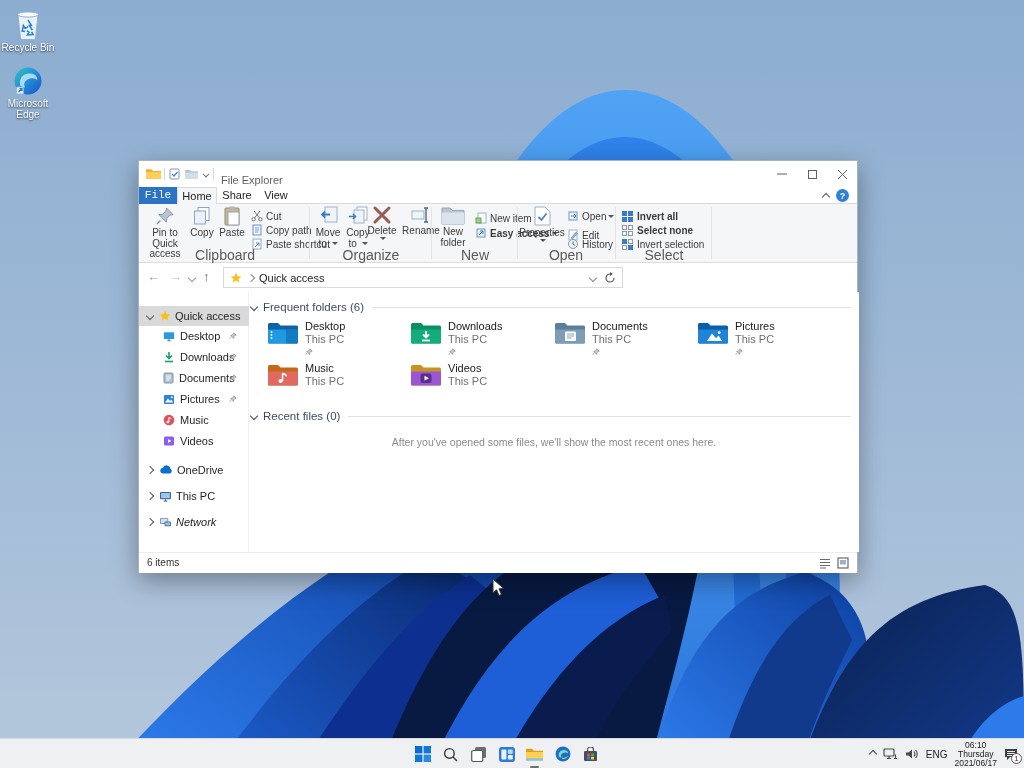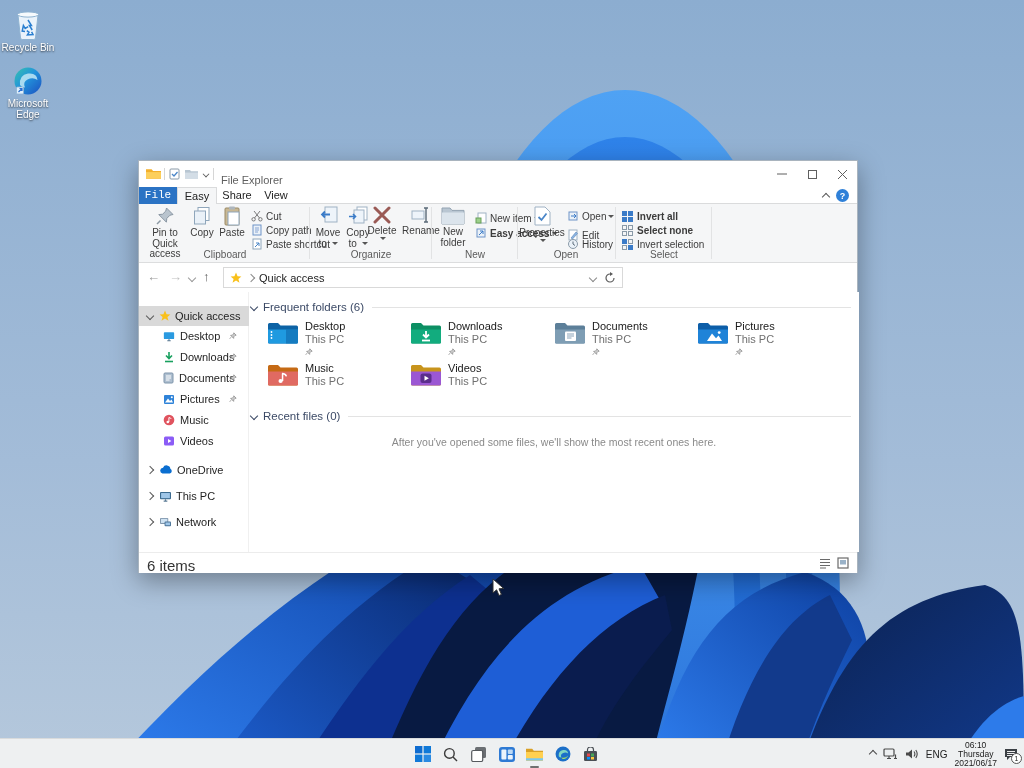--- a/index.html
+++ b/index.html
@@ -20,21 +20,21 @@
   .qat-sep{position:absolute;top:7px;width:1px;height:12px;background:#d6d6d6;}
   .wbtn{position:absolute;top:0;width:30px;height:26px;display:flex;align-items:center;justify-content:center;}
   
   .tabrow{position:absolute;left:0;top:26px;width:100%;height:17px;background:#fff;border-bottom:1px solid #dadbdc;box-sizing:border-box;}
   .tab{position:absolute;top:0;height:17px;line-height:17px;text-align:center;font-size:11px;color:#222;}
   .tab.file{background:#2b73c4;color:#fff;font-family:Liberation Mono, monospace;}
   .tab.active{background:#f5f6f7;border:1px solid #dadbdc;border-bottom:none;box-sizing:border-box;}
   
   .ribbon{position:absolute;left:0;top:43px;width:100%;height:59px;background:#f5f6f7;border-bottom:1px solid #dcddde;box-sizing:border-box;}
   .rsep{position:absolute;top:3px;width:1px;height:52px;background:#e2e3e4;}
-  .rlabel{position:absolute;top:45px;height:12px;line-height:12px;font-size:10px;color:#5a5a5a;text-align:center;}
+  .rlabel{position:absolute;top:45px;height:12px;line-height:12px;font-size:14px;color:#5a5a5a;text-align:center;}
   .rlarge{position:absolute;top:2px;display:flex;flex-direction:column;align-items:center;
     font-size:10px;line-height:10.5px;color:#3c3c3c;text-align:center;}
   .rlarge svg{margin-bottom:2px;}
   .rsmall{position:absolute;display:flex;align-items:center;font-size:10px;color:#3c3c3c;white-space:nowrap;}
   .rsmall svg{margin-right:3px;}
   .caret{display:inline-block;width:0;height:0;border-left:3px solid transparent;border-right:3px solid transparent;border-top:3px solid #555;margin-left:2px;vertical-align:middle;}
   
   .ch{display:inline-block;width:5px;height:5px;border-left:1.4px solid #5a5a5a;border-top:1.4px solid #5a5a5a;}
   .chU{transform:rotate(45deg);} .chR{transform:rotate(135deg);} .chD{transform:rotate(225deg);}
   
@@ -51,21 +51,21 @@
   .spin{position:absolute;right:12px;}
   
   .main{position:absolute;left:110px;top:131px;width:610px;height:260px;background:#fff;}
   .ghead{position:absolute;display:flex;align-items:center;font-size:11.5px;color:#3c4a66;white-space:nowrap;}
   .ghead .line{height:1px;background:#e3e3e3;flex:1;margin-left:8px;}
   .tile{position:absolute;width:140px;height:36px;display:flex;}
   .tile .tt{margin-left:6px;font-size:11px;line-height:13px;color:#1a1a1a;}
   .tile .loc{color:#707070;}
   .emptytxt{position:absolute;left:0;width:610px;text-align:center;font-size:10.5px;color:#8a8a8a;}
   
-  .statusbar{position:absolute;left:0;top:391px;width:100%;height:21px;border-top:1px solid #ececec;background:#fff;box-sizing:border-box;font-size:15px;color:#333;}
+  .statusbar{position:absolute;left:0;top:391px;width:100%;height:21px;border-top:1px solid #ececec;background:#fff;box-sizing:border-box;font-size:10px;color:#333;}
   
   .taskbar{position:absolute;left:0;top:738px;width:1024px;height:30px;background:#eef0f1;border-top:1px solid #d9dbdc;box-sizing:border-box;}
   .tbicons{position:absolute;left:414px;top:0;height:30px;display:flex;align-items:center;gap:11px;}
   .tbi{width:17px;height:17px;position:relative;display:flex;align-items:center;justify-content:center;}
   .tray{position:absolute;right:6px;top:0;height:30px;display:flex;align-items:center;gap:7px;font-size:10px;color:#222;}
   .clock{font-size:8.5px;line-height:9px;text-align:center;color:#1a1a1a;}
   .runline{position:absolute;left:4px;bottom:-5px;width:9px;height:2px;background:#707070;border-radius:1px;}
   .help-circle{width:13px;height:13px;border-radius:50%;background:#2f80d8;color:#fff;font-size:9px;font-weight:bold;
     display:flex;align-items:center;justify-content:center;}
   .badge{position:absolute;right:-4px;bottom:-3px;width:9px;height:9px;border-radius:50%;background:#fff;border:1px solid #555;
@@ -181,21 +181,21 @@
       </div>
       <div class="wbtn" style="right:0;">
         <svg width="9" height="9" viewBox="0 0 9 9">
             <path d="M0 0 L9 9 M9 0 L0 9" stroke="#5f5f5f"></path>
           </svg>
       </div>
     </div>
 
     <div class="tabrow">
       <div class="tab file" style="left:0;width:38px;">File</div>
-      <div class="tab active" style="left:38px;width:40px;">Easy</div>
+      <div class="tab active" style="left:38px;width:40px;">Home</div>
       <div class="tab" style="left:78px;width:40px;">Share</div>
       <div class="tab" style="left:118px;width:38px;">View</div>
       <span class="abs ch chU" style="right:28px;top:7px;"></span>
       <div class="abs help-circle" style="right:8px;top:2px;">
         <span>?</span>
       </div>
     </div>
 
     <div class="ribbon">
 
@@ -464,21 +464,21 @@
       </div>
       <div class="srow" style="top:194px;">
         <span class="ch chR" style="margin-left:8px;"></span>
         <svg style="margin:0 4px 0 6px;" width="13" height="11" viewBox="0 0 14 12">
           <rect x="1" y="1" width="12" height="8" rx="1" fill="#3b6a8f"></rect>
             <rect x="2.2" y="2.2" width="9.6" height="5.6" fill="#9fc6e8"></rect>
             <path d="M5 11 h4 M7 9 v2" stroke="#5a7a94" stroke-width="1.2"></path>
         </svg>
         <span class="lbl">This PC</span>
       </div>
-      <div class="srow" style="top:220px;">
+      <div class="srow" style="top:220px;font-style:italic;">
         <span class="ch chR" style="margin-left:8px;"></span>
         <svg style="margin:0 4px 0 6px;" width="13" height="11" viewBox="0 0 14 12">
           <rect x="1" y="1" width="9" height="6.5" rx="1" fill="#7e95ab"></rect>
             <rect x="2" y="2" width="7" height="4.5" fill="#cfe2f2"></rect>
           <rect x="6" y="5" width="7" height="5" rx="1" fill="#4a7296"></rect>
             <rect x="7" y="6" width="5" height="3" fill="#9fc6e8"></rect>
         </svg>
         <span class="lbl">Network</span>
       </div>
     </div>

